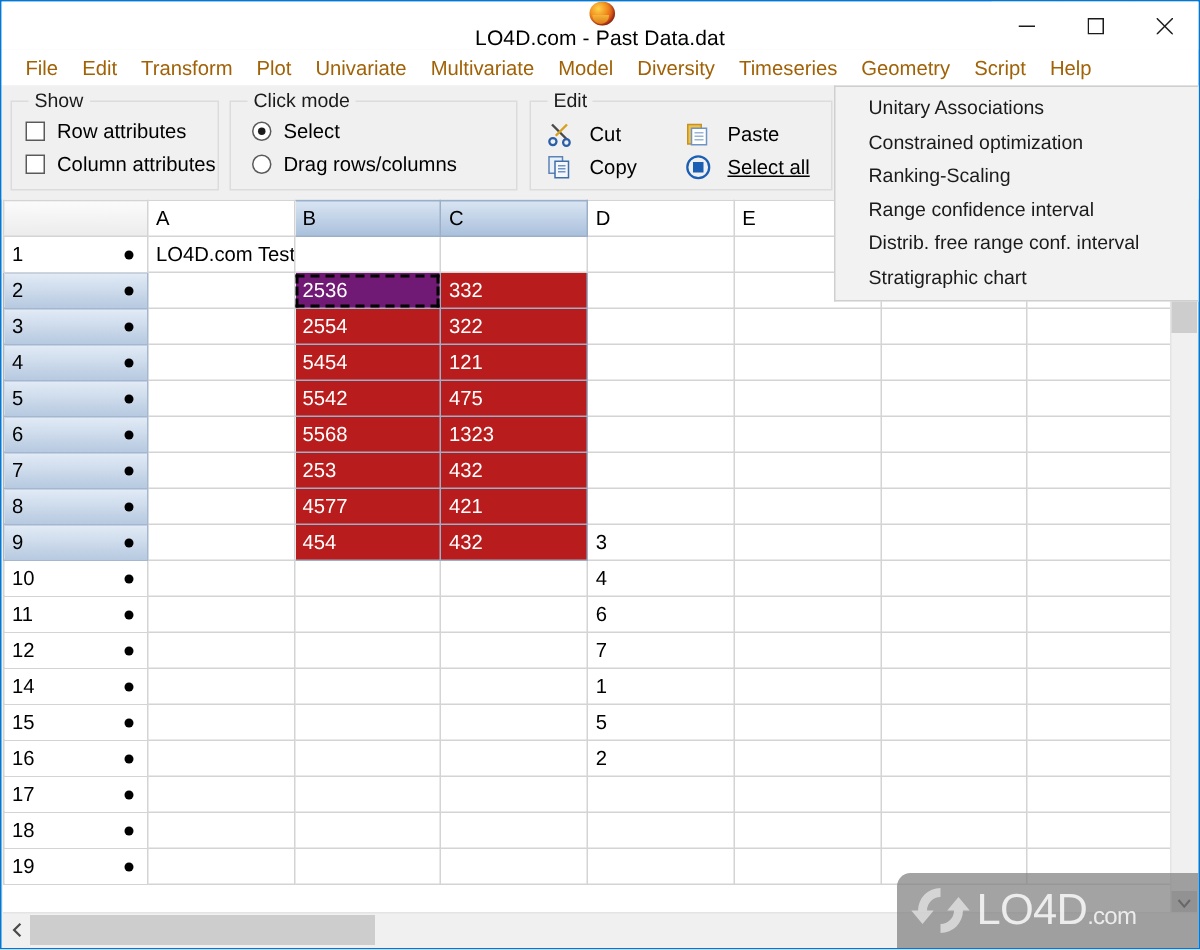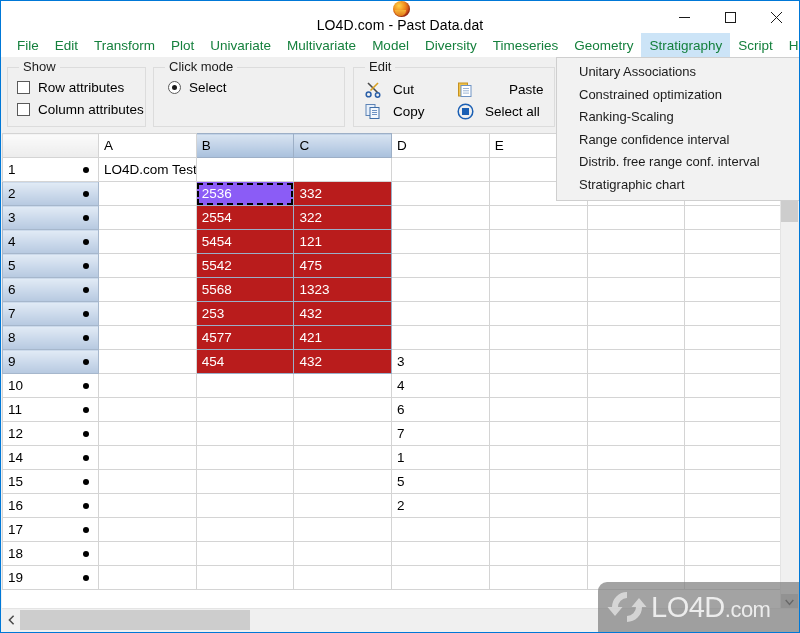--- a/index.html
+++ b/index.html
@@ -75,21 +75,21 @@
     background: #ffffff;
     display: flex;
     align-items: stretch;
     padding-left: 8px;
     box-sizing: border-box;
   }
   .menu-item {
     padding: 0 8px;
     display: flex; align-items: center;
     font-size: 13.5px;
-    color: #15803d;
+    color: #a16207;
     white-space: nowrap;
   }
   .menu-item.active {
     background: #cce4f7;
   }
 
   
   .dropdown {
     position: absolute;
     left: 555px; top: 56px;
@@ -237,21 +237,21 @@
     width: 6px; height: 6px;
     border-radius: 50%;
     background: #000;
   }
   td.cell.selected {
     background: #b91c1c;
     color: #ffffff;
     border-color: #9aafc8;
   }
   td.cell.anchor {
-    background: #8b5cf6;
+    background: #701a75;
     color: #ffffff;
     outline: 2px dashed #000;
     outline-offset: -3px;
     border-color: #9aafc8;
   }
 
   
   col.c-hdr { width: 82px; }
   col.c-dat { width: 83.5px; }
 
@@ -312,21 +312,21 @@
     margin-left: 9px;
     flex: 0 0 auto;
   }
   .wm-text {
     color: rgba(255,255,255,.80);
     font-size: 29px;
     margin-left: 4px;
     letter-spacing: -.5px;
     white-space: nowrap;
   }
-  .wm-text .dom { font-size: 22px; }
+  .wm-text .dom { font-size: 16px; }
 </style>
 </head>
 <body>
 
 <div id="app">
 
   <div class="titlebar">
     <div class="title-icon"></div>
     <div class="title-text">LO4D.com - Past Data.dat</div>
     <div class="win-buttons">
@@ -353,21 +353,20 @@
     <div class="menu-item">File</div>
     <div class="menu-item">Edit</div>
     <div class="menu-item">Transform</div>
     <div class="menu-item">Plot</div>
     <div class="menu-item">Univariate</div>
     <div class="menu-item">Multivariate</div>
     <div class="menu-item">Model</div>
     <div class="menu-item">Diversity</div>
     <div class="menu-item">Timeseries</div>
     <div class="menu-item">Geometry</div>
-    <div class="menu-item active">Stratigraphy</div>
     <div class="menu-item">Script</div>
     <div class="menu-item">Help</div>
   </div>
 
   <div class="toolstrip">
 
     <div class="group" id="group-show">
       <div class="group-title">Show</div>
       <div class="chk-row" style="left:9px; top:12px;">
         <span class="checkbox"></span>
@@ -377,20 +376,24 @@
         <span class="checkbox"></span>
         <span>Column attributes</span>
       </div>
     </div>
 
     <div class="group" id="group-click">
       <div class="group-title">Click mode</div>
       <div class="rad-row" style="left:14px; top:12px;">
         <span class="radio on"></span>
         <span>Select</span>
+      </div>
+      <div class="rad-row" style="left:14px; top:34px;">
+        <span class="radio"></span>
+        <span>Drag rows/columns</span>
       </div>
     </div>
 
     <div class="group" id="group-edit">
       <div class="group-title">Edit</div>
 
       <div class="edit-cell" style="left:8px; top:11px;">
         <span class="glyph">
           <svg width="17" height="17" viewBox="0 0 17 17">
             <line x1="3" y1="2" x2="13" y2="12" stroke="#4a4a4a" stroke-width="1.6"></line>
@@ -408,34 +411,34 @@
             <rect x="1" y="1.5" width="9" height="11" fill="#e8f0fa" stroke="#5d83b5" stroke-width="1"></rect>
             <rect x="5" y="4.5" width="9" height="11" fill="#f4f8fd" stroke="#3f6ea8" stroke-width="1"></rect>
             <line x1="7" y1="7.5" x2="12" y2="7.5" stroke="#6e93c4" stroke-width="1"></line>
             <line x1="7" y1="9.5" x2="12" y2="9.5" stroke="#6e93c4" stroke-width="1"></line>
             <line x1="7" y1="11.5" x2="12" y2="11.5" stroke="#6e93c4" stroke-width="1"></line>
           </svg>
         </span>
         <span>Copy</span>
       </div>
 
-      <div class="edit-cell" style="left:100px; top:11px;gap:24px;">
+      <div class="edit-cell" style="left:100px; top:11px;">
         <span class="glyph">
           <svg width="17" height="17" viewBox="0 0 17 17">
             <rect x="1.5" y="2" width="9" height="13" fill="#f0c24a" stroke="#c59120" stroke-width="1"></rect>
             <rect x="4" y="4.5" width="10" height="11" fill="#ffffff" stroke="#6e93c4" stroke-width="1"></rect>
             <line x1="6" y1="7.5" x2="12" y2="7.5" stroke="#9ab4d6" stroke-width="1"></line>
             <line x1="6" y1="9.8" x2="12" y2="9.8" stroke="#9ab4d6" stroke-width="1"></line>
             <line x1="6" y1="12.1" x2="12" y2="12.1" stroke="#9ab4d6" stroke-width="1"></line>
           </svg>
         </span>
         <span>Paste</span>
       </div>
 
-      <div class="edit-cell" style="left:100px; top:33px;">
+      <div class="edit-cell" style="left:100px; top:33px;text-decoration:underline;">
         <span class="glyph">
           <svg width="17" height="17" viewBox="0 0 17 17">
             <circle cx="8.5" cy="8.5" r="7.3" fill="none" stroke="#1a5fb4" stroke-width="1.5"></circle>
             <rect x="5" y="5" width="7" height="7" fill="#1a5fb4"></rect>
           </svg>
         </span>
         <span>Select all</span>
       </div>
     </div>
   </div>

